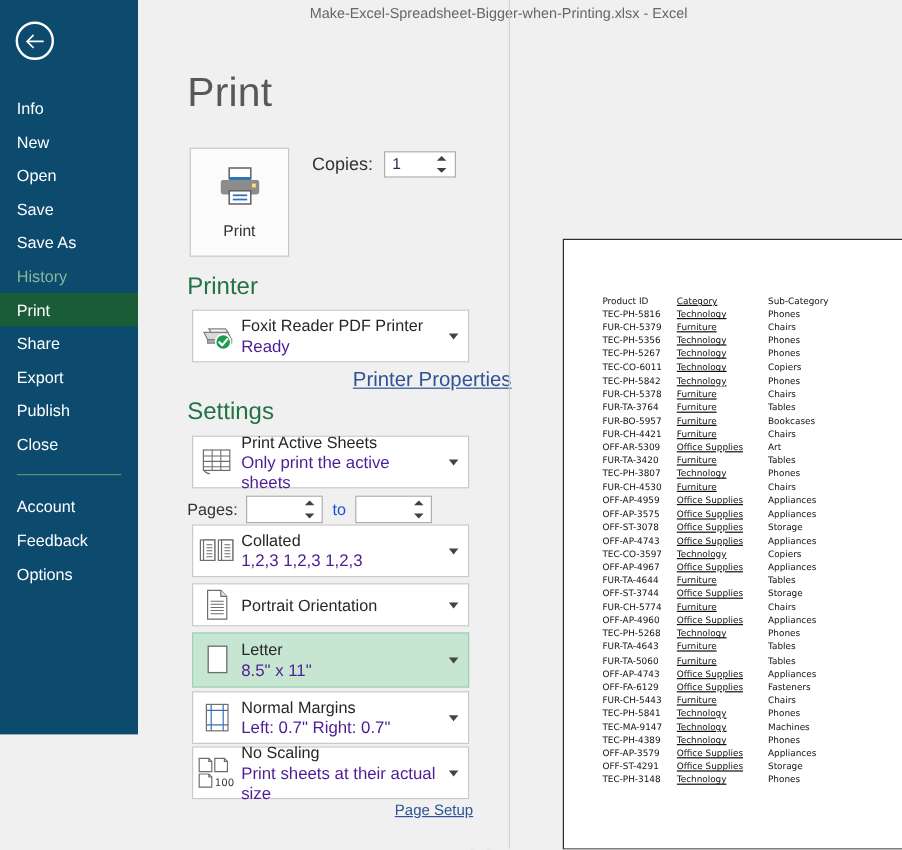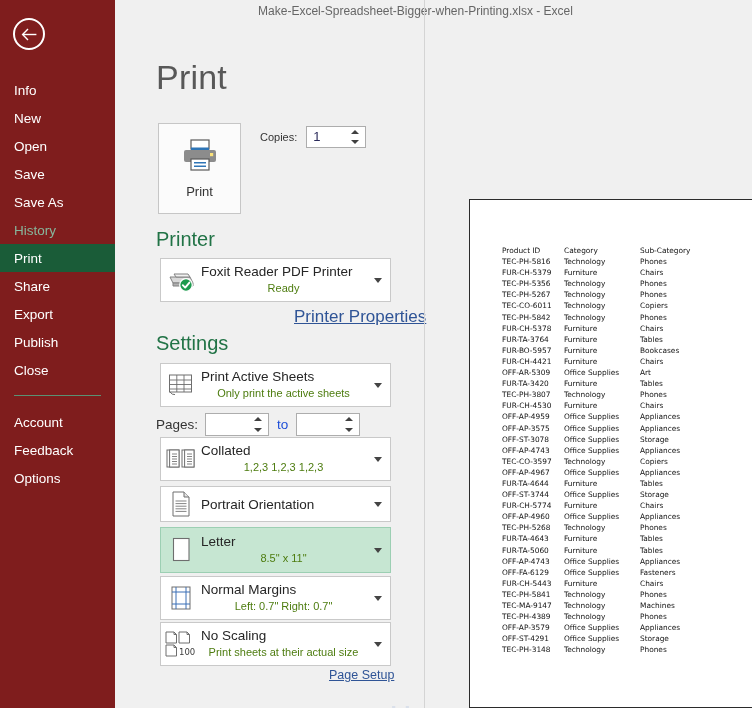--- a/index.html
+++ b/index.html
@@ -19,22 +19,22 @@
     width: 752px;
     height: 708px;
     overflow: hidden;
   }
 
   
   .sidebar {
     position: absolute;
     left: 0; top: 0;
     width: 115px;
-    height: 708px;
-    background: #7f1d1d;
+    height: 612px;
+    background: #0c4a6e;
   }
   .back-btn {
     position: absolute;
     left: 13px; top: 18px;
     width: 32px; height: 32px;
     border: 2px solid #ffffff;
     border-radius: 50%;
     box-sizing: border-box;
     display: flex;
     align-items: center;
@@ -111,21 +111,21 @@
     color: #333333;
     margin-top: 8px;
   }
   .copies-row {
     position: absolute;
     left: 145px; top: 126px;
     display: flex;
     align-items: center;
   }
   .copies-label {
-    font-size: 11px;
+    font-size: 15px;
     color: #333333;
     margin-right: 9px;
   }
   .spinner {
     width: 60px; height: 22px;
     border: 1px solid #adadad;
     background: #ffffff;
     box-sizing: border-box;
     display: flex;
     align-items: stretch;
@@ -196,24 +196,23 @@
     align-items: center;
     justify-content: center;
   }
   .combo .txt { flex: 1; }
   .combo .t1 {
     font-size: 13.5px;
     color: #262626;
     line-height: 17px;
   }
   .combo .t2 {
-    font-size: 11px;
-    color: #4d7c0f;
+    font-size: 14px;
+    color: #4c1d95;
     line-height: 17px;
-    text-align: center;
   }
   .combo .caret {
     width: 24px;
     display: flex;
     align-items: center;
     justify-content: center;
   }
   .combo .caret i {
     display: block;
     width: 0; height: 0;
@@ -294,21 +293,21 @@
     font-family: "DejaVu Sans", sans-serif;
     font-size: 7.4px;
     color: #111111;
   }
   .sheet-table td {
     padding: 0 0 3.1px 0;
     white-space: nowrap;
     line-height: 8px;
   }
   .sheet-table td.c0 { width: 62px; }
-  .sheet-table td.c1 { width: 76px; }
+  .sheet-table td.c1 { width: 76px; text-decoration: underline; }
   .sheet-table td.c2 { width: 70px; }
 
   
   .watermark {
     position: absolute;
     left: 190px; top: 661px;
     width: 160px; height: 40px;
     z-index: 5;
     pointer-events: none;
     opacity: .55;

